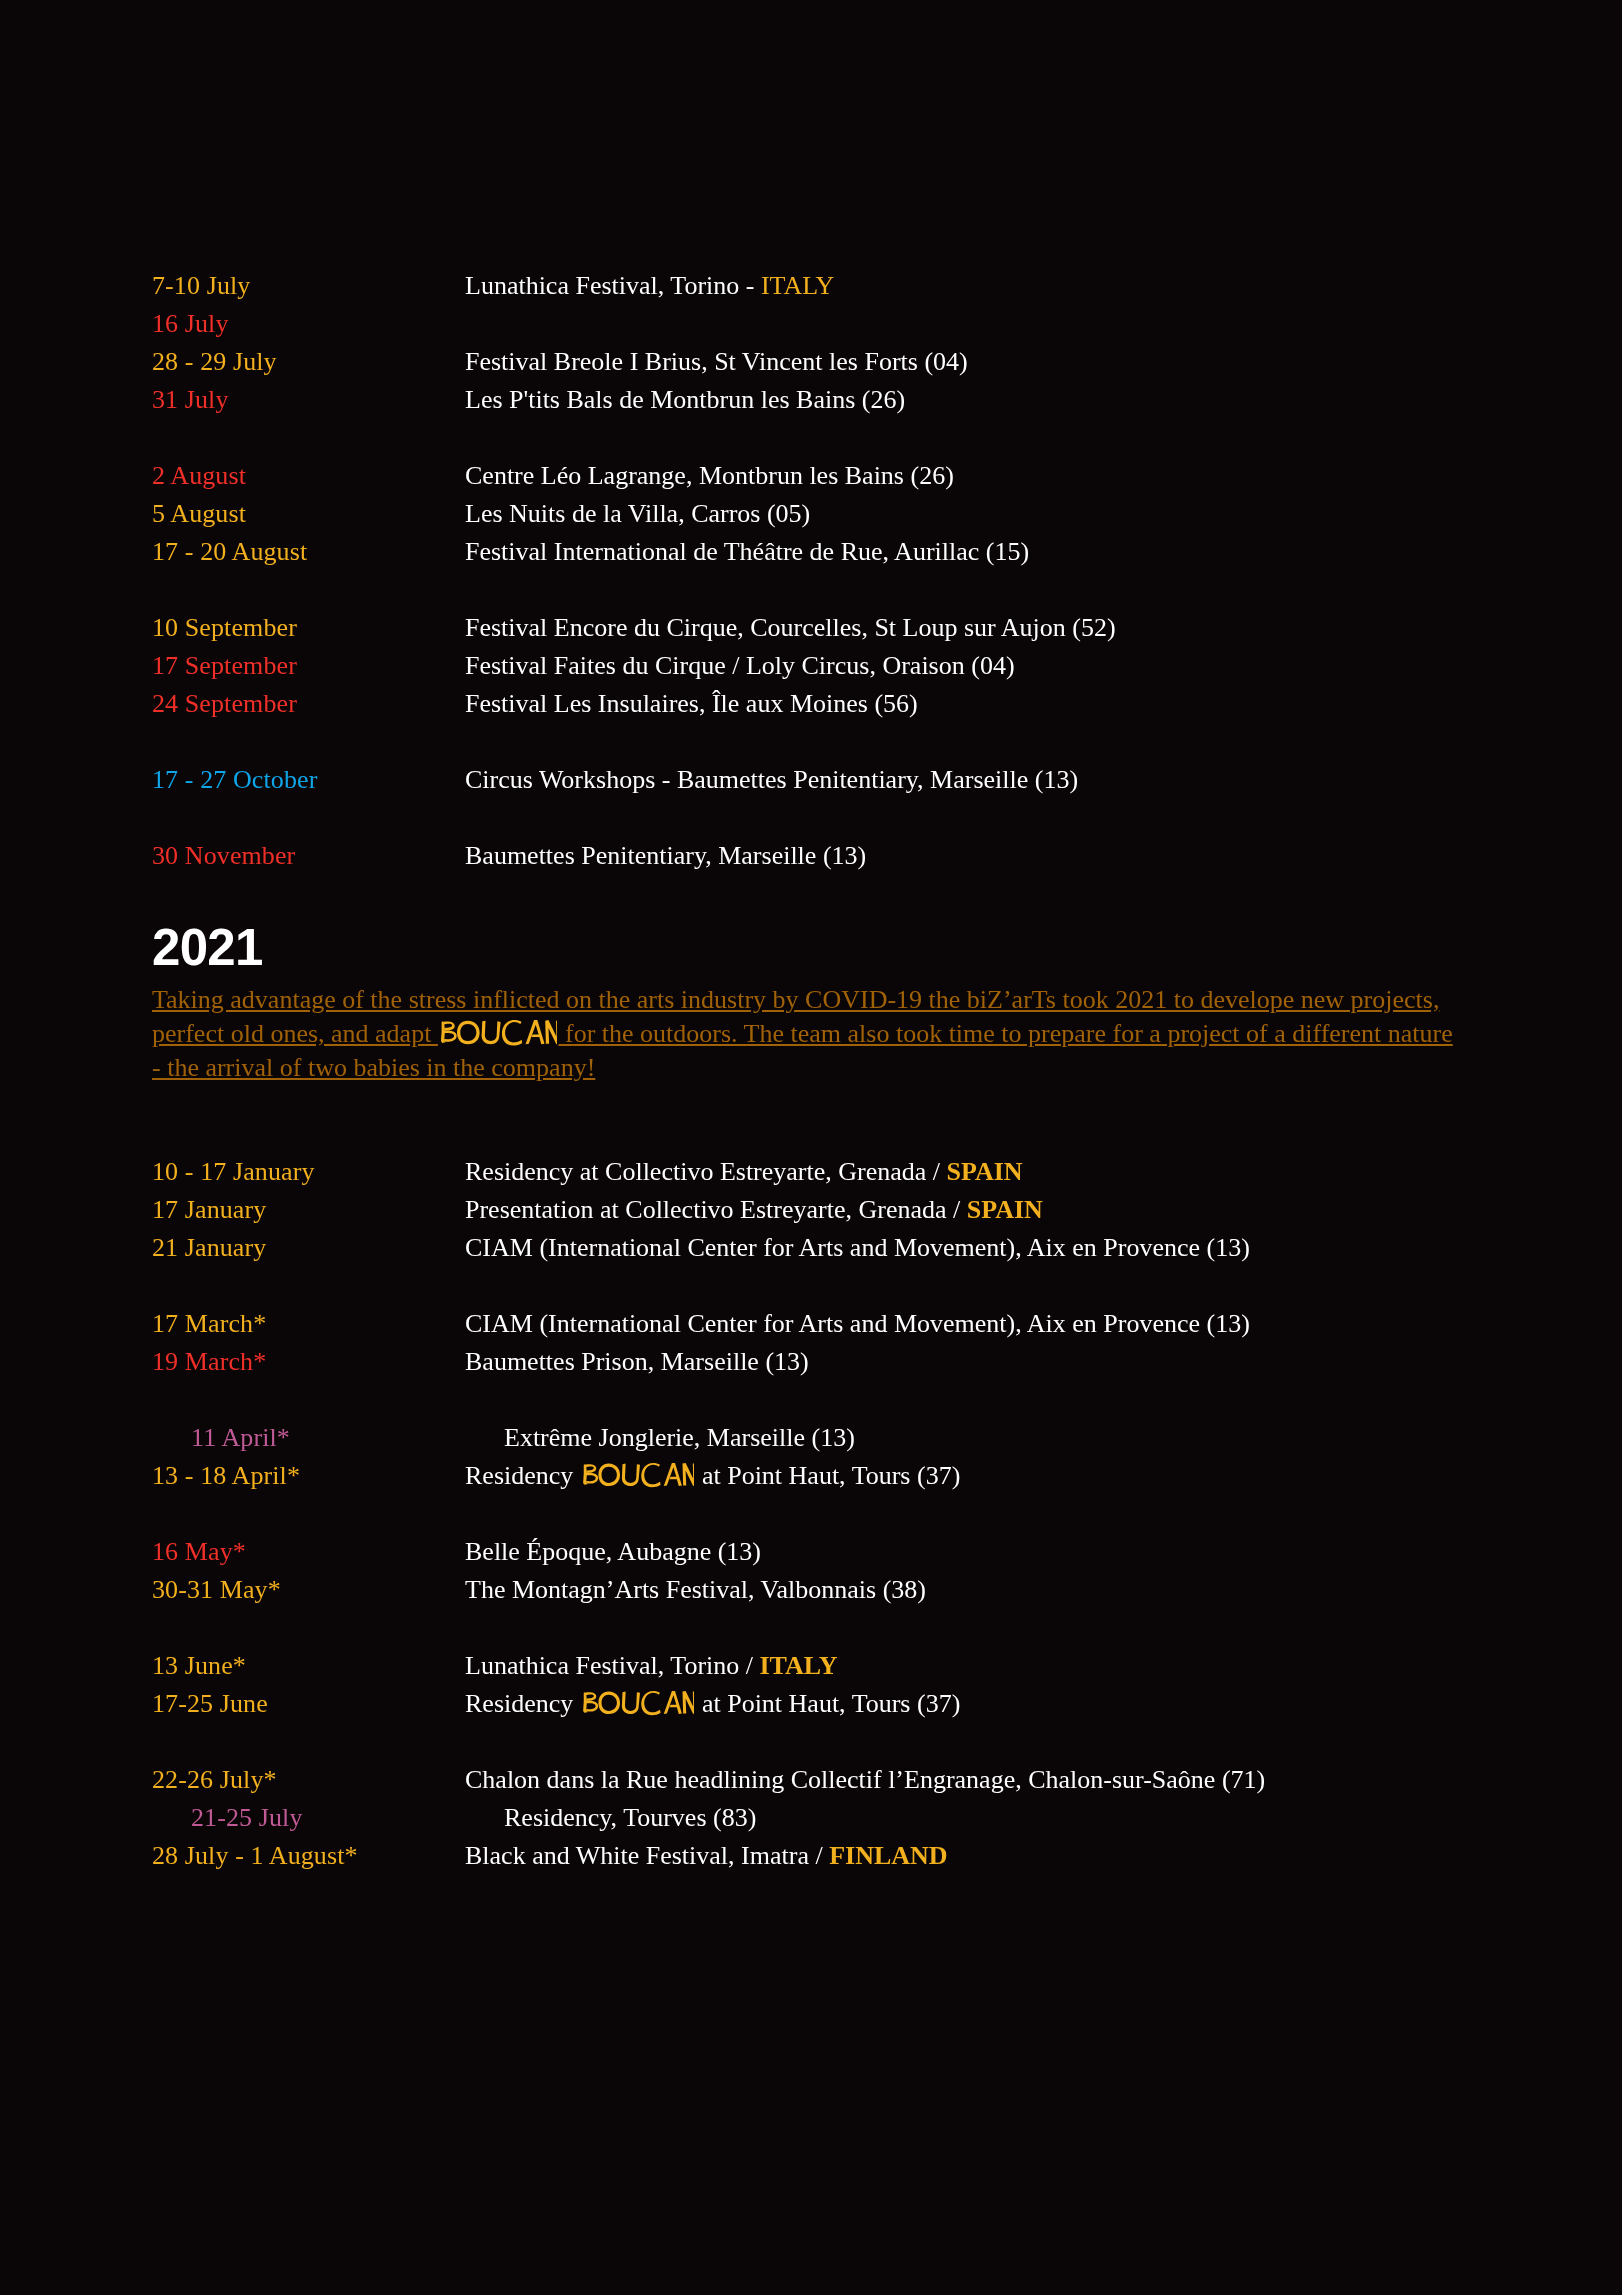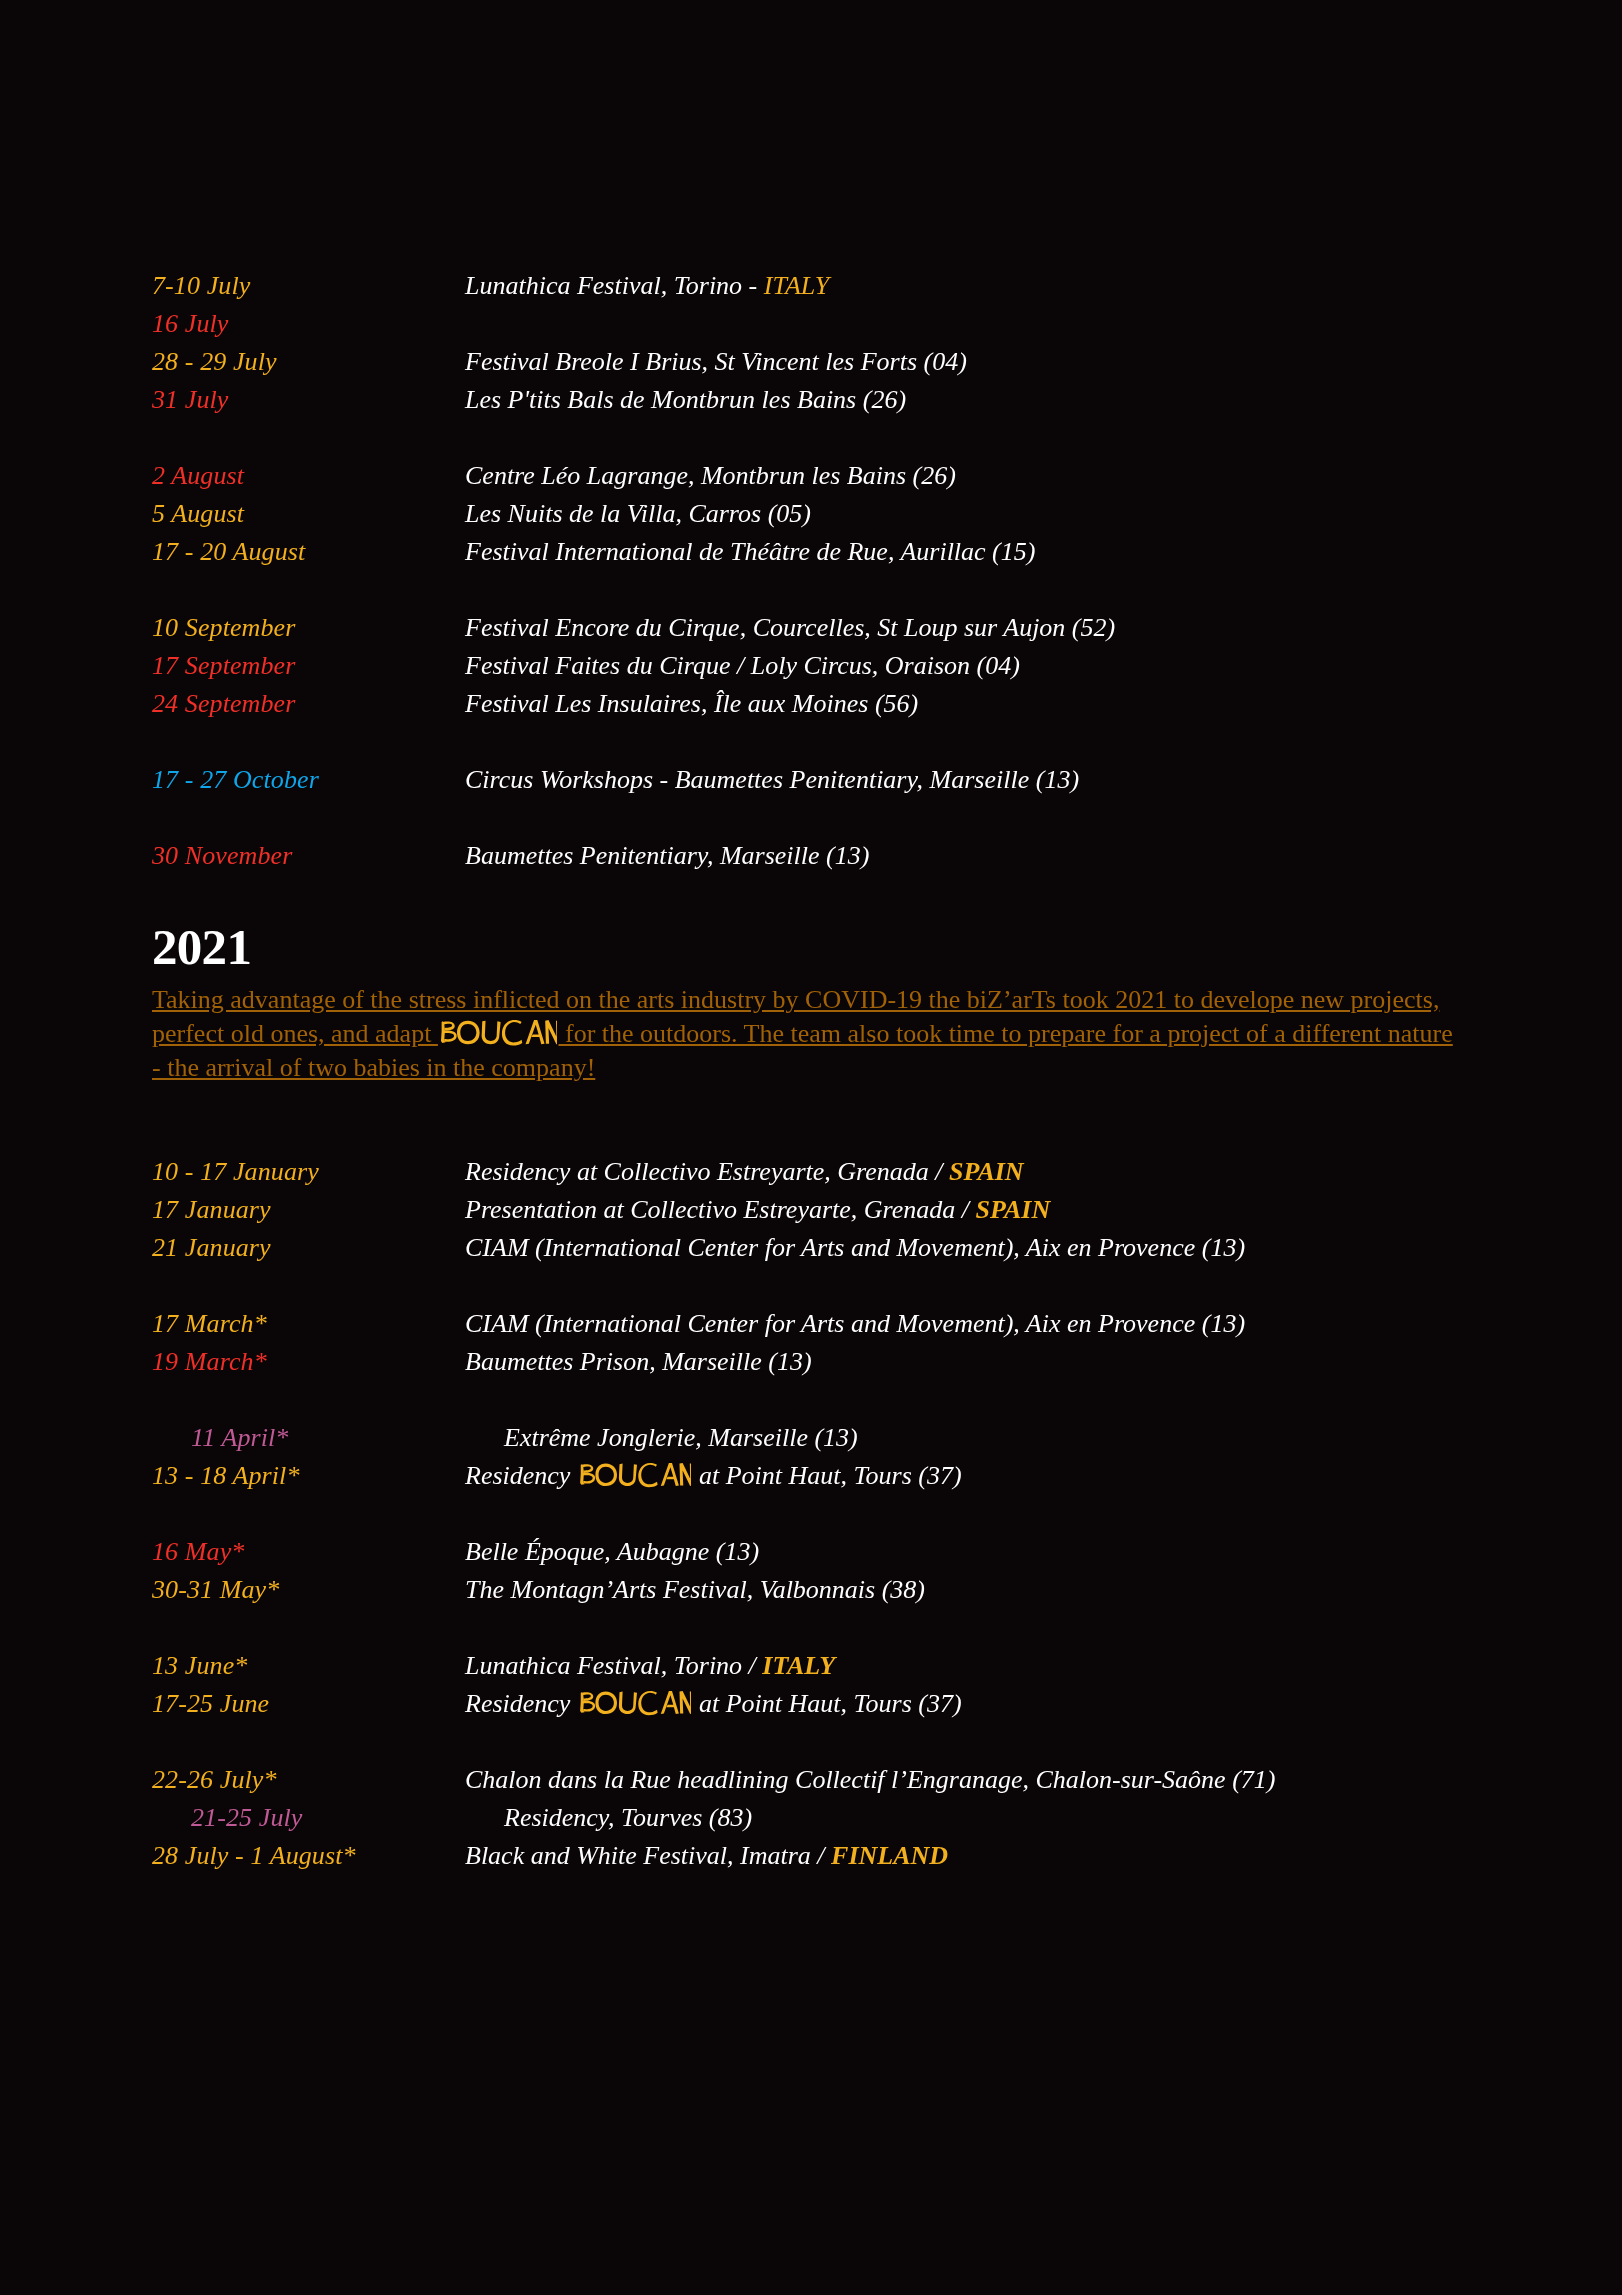--- a/index.html
+++ b/index.html
@@ -31,21 +31,20 @@
     width: 1322px;
   }
 
   
   .sched { width: 100%; }
 
   .row {
     display: flex;
     align-items: flex-start;
     height: 38px;
-    font-style: italic;
   }
   .row .date {
     width: 313px;
     flex: 0 0 313px;
     font-size: 26px;
     line-height: 38px;
     letter-spacing: 0.1px;
     white-space: nowrap;
   }
   .row .desc {
@@ -90,21 +89,21 @@
   }
   .boucan-sm svg { display: block; width: 113px; height: 27.5px; }
 
   
   .year-heading {
     font-size: 51px;
     font-weight: bold;
     line-height: 1;
     color: #ffffff;
     letter-spacing: -0.7px;
-    font-family: Liberation Serif, serif;
+    font-family: Liberation Sans, sans-serif;
   }
 
   .para {
     font-size: 26px;
     line-height: 1.30;
     color: #a16207;
     width: 1315px;
     margin-top: 10px;
     text-decoration: underline;
   }

